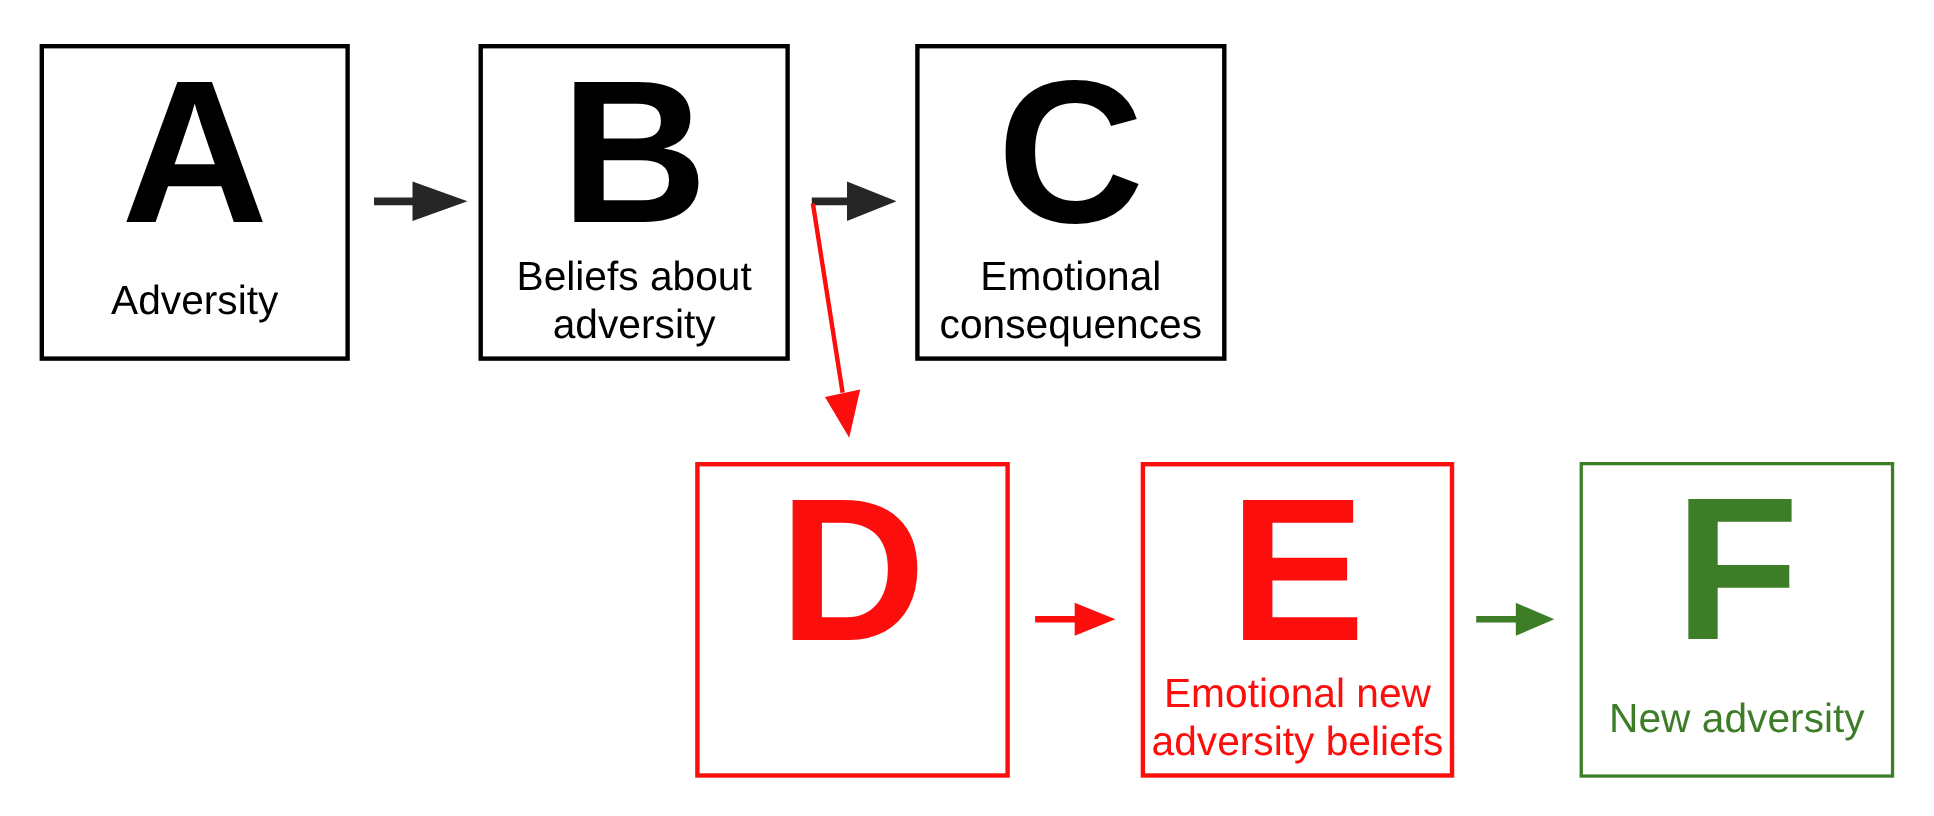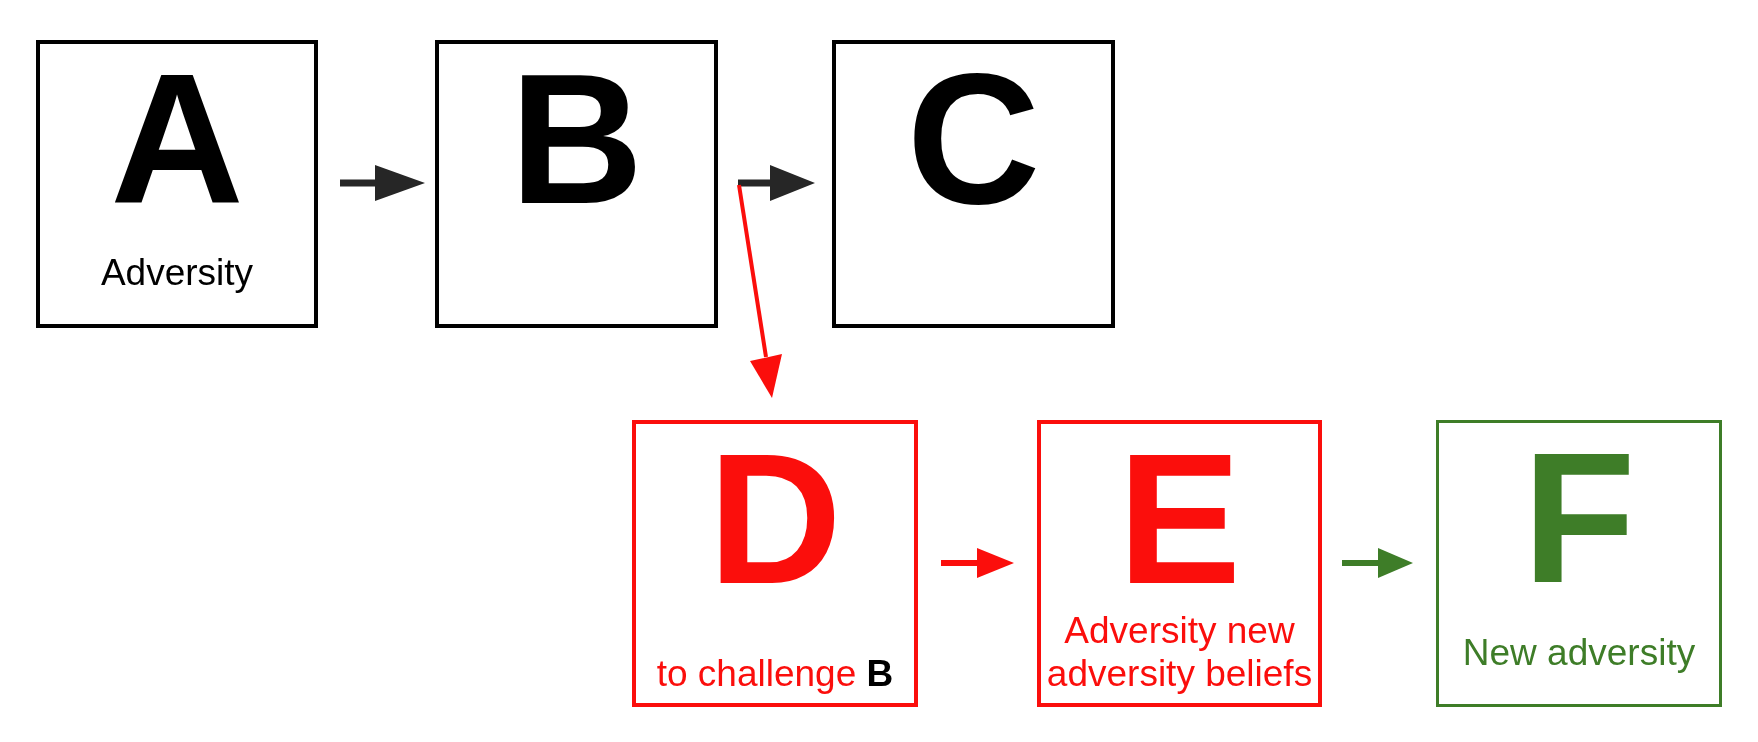--- a/index.html
+++ b/index.html
@@ -96,37 +96,44 @@
     </g>
   </svg>
 
   <div id="box-a" class="box box--dark">
     <div class="letter">A</div>
     <div class="label label--single">Adversity</div>
   </div>
 
   <div id="box-b" class="box box--dark">
     <div class="letter">B</div>
+    <div class="label">
+      <div>Beliefs about</div>
+      <div>adversity</div>
+    </div>
   </div>
 
   <div id="box-c" class="box box--dark">
     <div class="letter">C</div>
+    <div class="label">
+      <div>Emotional</div>
+      <div>consequences</div>
+    </div>
   </div>
 
   <div id="box-d" class="box box--red">
     <div class="letter">D</div>
     <div class="label">
-      <div><span>to challenge </span><span class="ref-b">B</span></div>
     </div>
   </div>
 
   <div id="box-e" class="box box--red">
     <div class="letter">E</div>
     <div class="label">
-      <div>Adversity new</div>
+      <div>Emotional new</div>
       <div>adversity beliefs</div>
     </div>
   </div>
 
   <div id="box-f" class="box box--green">
     <div class="letter">F</div>
     <div class="label label--single">New adversity</div>
   </div>
 
 </div>

